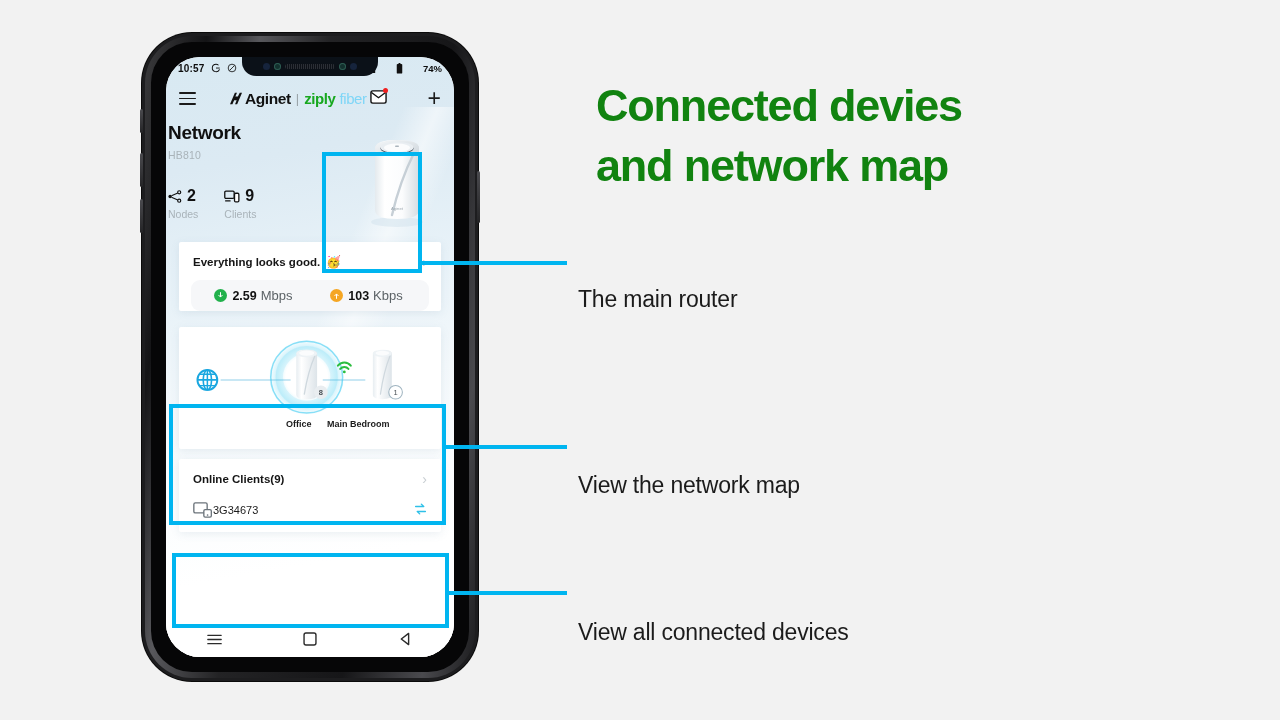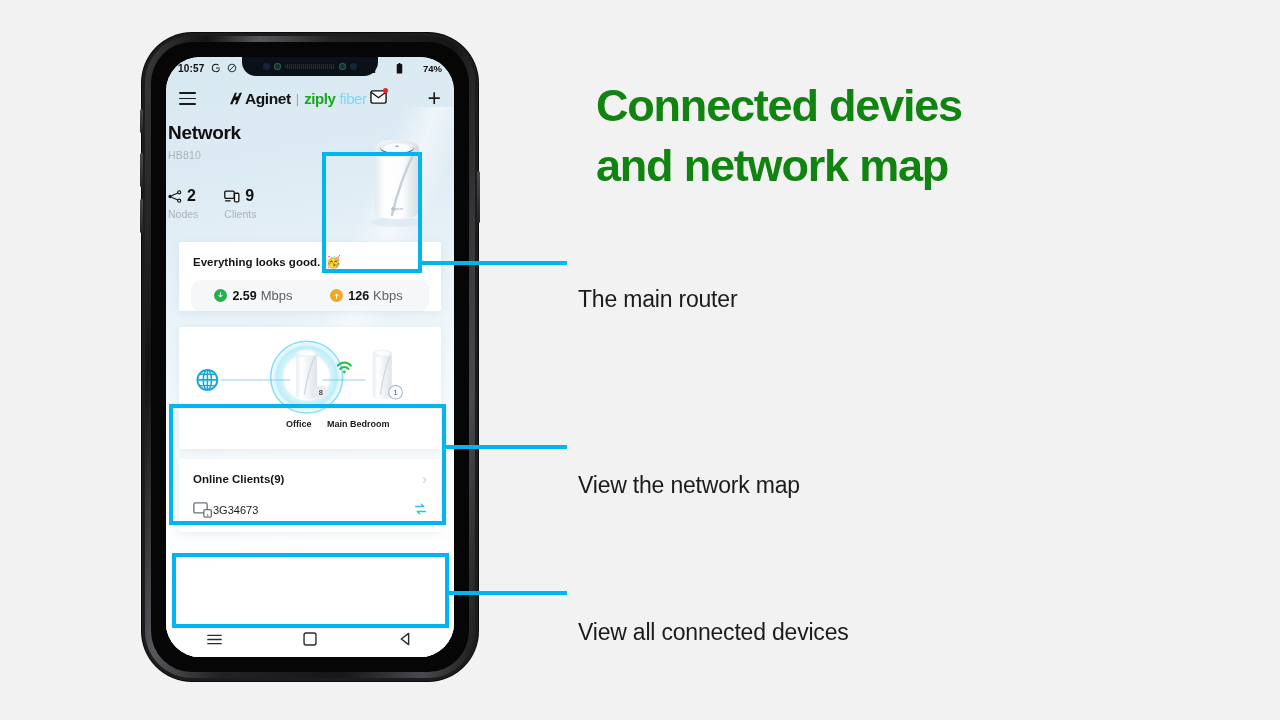--- a/index.html
+++ b/index.html
@@ -323,21 +323,21 @@
                   </span>
                   <span class="speed-val">2.59</span>
                   <span class="speed-unit">Mbps</span>
                 </div>
                 <div class="speed">
                   <span class="speed-dot ul">
                     <svg width="7" height="7" viewBox="0 0 12 12">
                         <path d="M6 11V4M3 6.4l3-3 3 3" stroke="#fff" stroke-width="1.7" fill="none" stroke-linecap="round" stroke-linejoin="round"></path>
                       </svg>
                   </span>
-                  <span class="speed-val">126</span>
+                  <span class="speed-val">103</span>
                   <span class="speed-unit">Kbps</span>
                 </div>
               </div>
             </div>
 
             <div class="card map-card">
               <svg class="map-inner" viewBox="0 0 277 122">
                 <defs>
                   <linearGradient id="nbody" x1="0" y1="0" x2="1" y2="0">
                     <stop offset="0" stop-color="#e7edf1"></stop>

